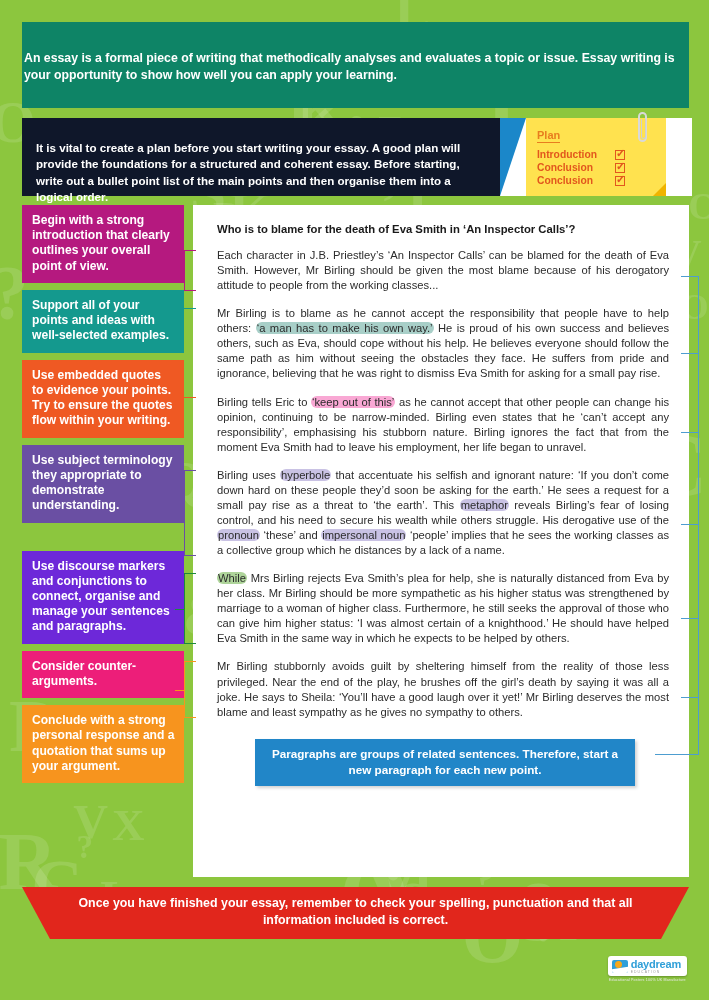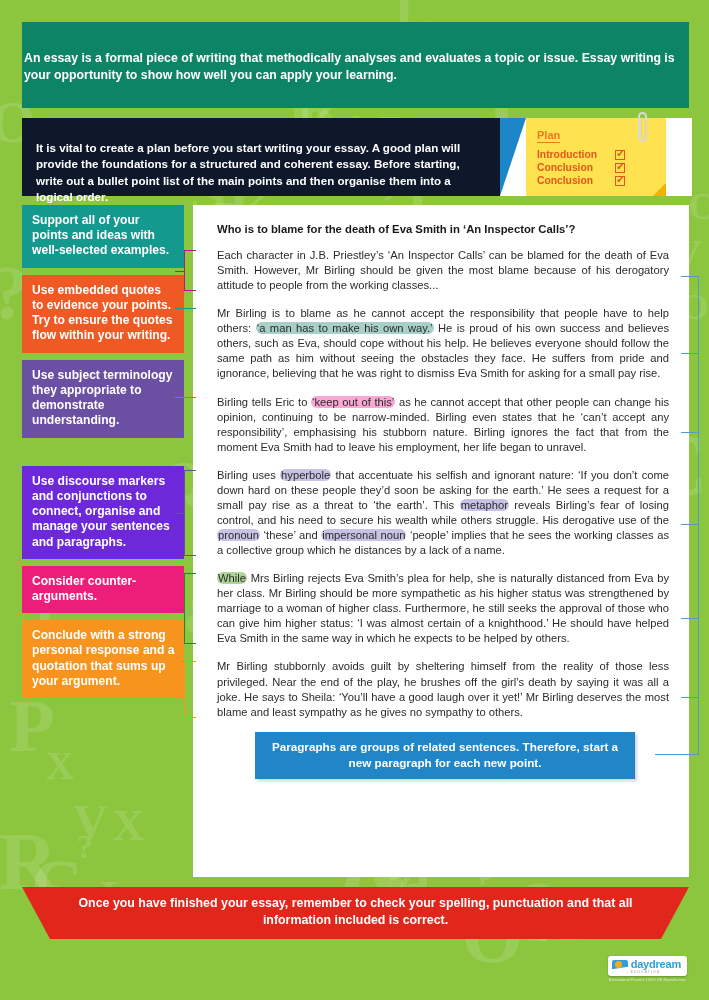--- a/index.html
+++ b/index.html
@@ -218,21 +218,21 @@
   }
   .para {
     font-size: 11.2px;
     color: #2b2b2b;
     line-height: 1.345;
     text-align: justify;
     margin-bottom: 13px;
     position: relative;
     padding-left: 4px;
   }
-  .para:last-of-type { margin-bottom: 12px; }
+  .para:last-of-type { margin-bottom: 19px; }
   mark {
     padding: 0 1px;
     color: #2b2b2b;
     border-radius: 6px;
   }
   mark.teal   { background: #a8cfc8; }
   mark.peach  { background: #f9a8d4; }
   mark.purple { background: #c9c2e4; }
   mark.green  { background: #aed49a; }
 
@@ -472,20 +472,21 @@
       <div class="plan-item">
         <span class="lbl">Conclusion</span>
         <span class="chk"></span>
       </div>
     </div>
   </div>
 
   <div class="body-row">
 
     <div class="tips">
+        <div class="tip" style="background: rgb(181, 25, 127);"><span>Begin with a strong introduction that clearly outlines your overall point of view.</span></div>
         <div class="tip" style="background: rgb(20, 153, 142);"><span>Support all of your points and ideas with well-selected examples.</span></div>
         <div class="tip" style="background: rgb(239, 89, 35);"><span>Use embedded quotes to evidence your points. Try to ensure the quotes flow within your writing.</span></div>
         <div class="tip" style="background: rgb(106, 79, 163);"><span>Use subject terminology they appropriate to demonstrate understanding.</span></div>
         <div class="tip" style="background: #6d28d9; margin-top: 21px;"><span>Use discourse markers and conjunctions to connect, organise and manage your sentences and paragraphs.</span></div>
         <div class="tip" style="background: rgb(237, 30, 121);"><span>Consider counter-arguments.</span></div>
         <div class="tip" style="background: rgb(247, 148, 30);"><span>Conclude with a strong personal response and a quotation that sums up your argument.</span></div>
       </div>
 
     <div class="panel-wrap">
       <div class="panel">

